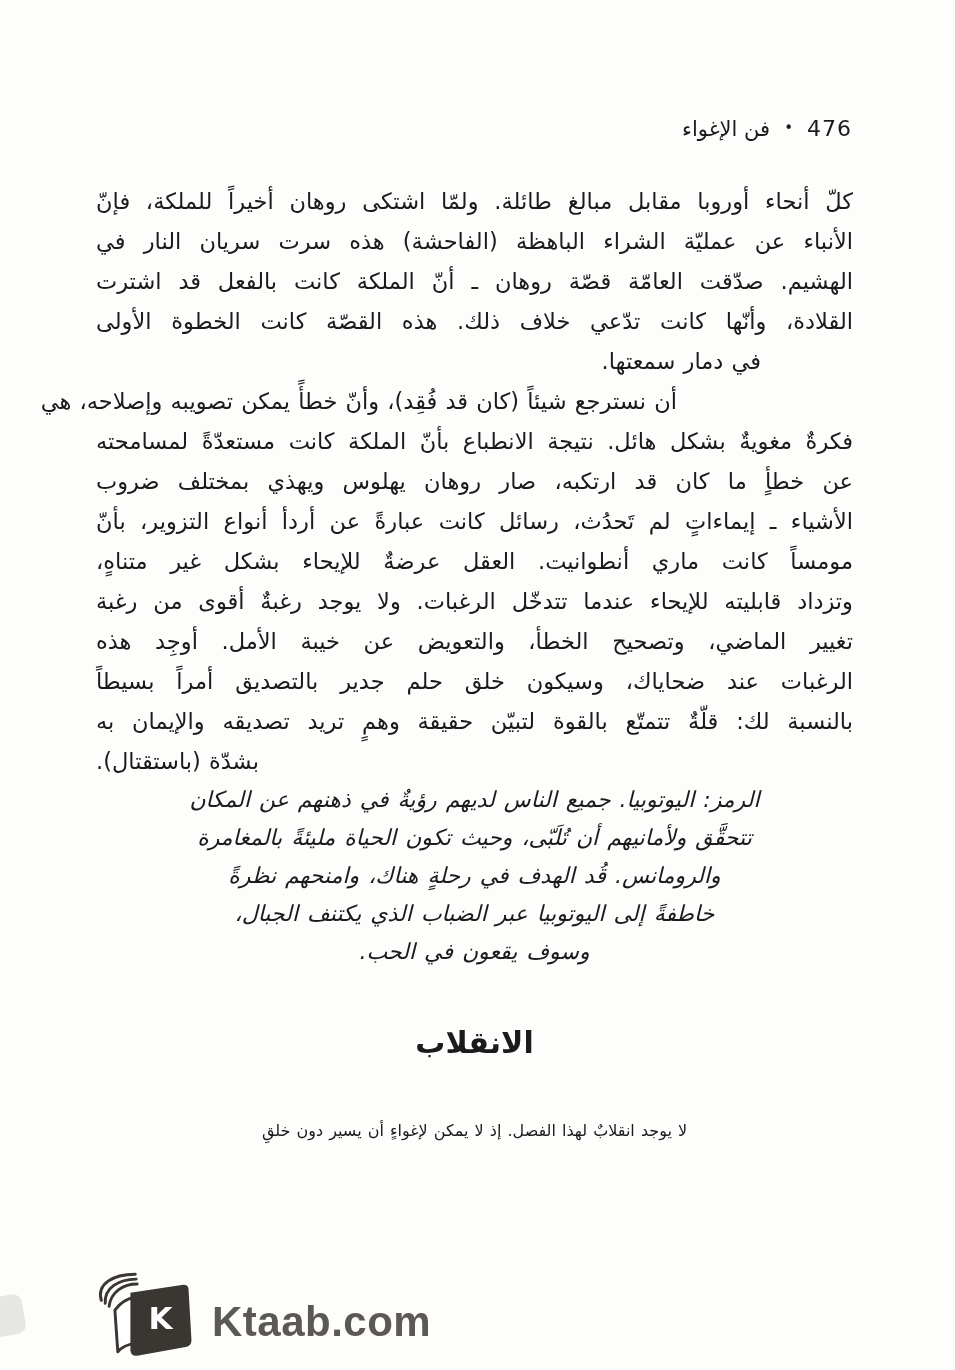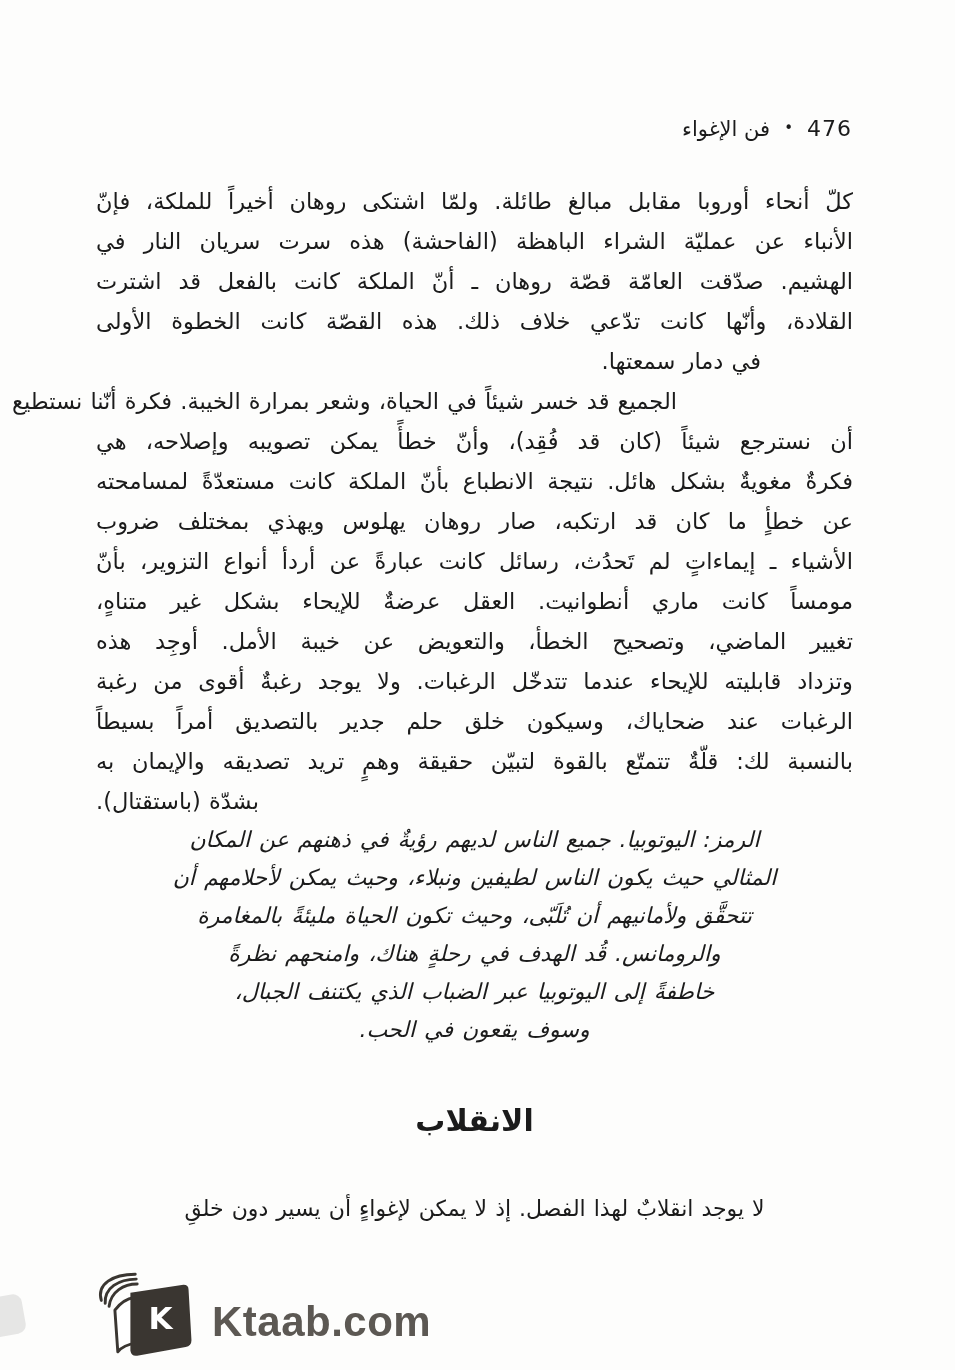--- a/index.html
+++ b/index.html
@@ -30,21 +30,21 @@
   }
   .quote .line{
     font-style:italic;font-size:22px;line-height:38px;white-space:nowrap;
     text-align:center;text-align-last:auto;word-spacing:2px;
   }
   .section-heading{
     margin-top:50px;font-size:30px;font-weight:bold;line-height:44px;
     text-align:center;white-space:nowrap;
   }
   .final .line{
-    margin-top:0;font-size:22px;line-height:40px;white-space:nowrap;
+    margin-top:0;font-size:16px;line-height:40px;white-space:nowrap;
     text-align:center;text-align-last:auto;word-spacing:1px;
   }
   .final{margin-top:46px;}
   
   .footer{position:absolute;left:0;top:1262px;width:955px;height:108px;}
   .faint-shape{
     position:absolute;left:-16px;top:34px;width:40px;height:40px;
     background:#e6e6e5;border-radius:9px;transform:rotate(-10deg);
   }
   .logo{position:absolute;left:80px;top:6px;}
@@ -69,36 +69,34 @@
 
     <div class="para para1">
         <div class="line">كلّ أنحاء أوروبا مقابل مبالغ طائلة. ولمّا اشتكى روهان أخيراً للملكة، فإنّ</div>
         <div class="line">الأنباء عن عمليّة الشراء الباهظة (الفاحشة) هذه سرت سريان النار في</div>
         <div class="line">الهشيم. صدّقت العامّة قصّة روهان ـ أنّ الملكة كانت بالفعل قد اشترت</div>
         <div class="line">القلادة، وأنّها كانت تدّعي خلاف ذلك. هذه القصّة كانت الخطوة الأولى</div>
         <div class="line">في دمار سمعتها.</div>
       </div>
 
     <div class="para para2">
-        <div class="line">الجميع قد خسر شيئاً في الحياة، وشعر بمرارة الخيبة. فكرة أنّنا نستطيع</div>
         <div class="line">أن نسترجع شيئاً (كان قد فُقِد)، وأنّ خطأً يمكن تصويبه وإصلاحه، هي</div>
         <div class="line">فكرةٌ مغويةٌ بشكل هائل. نتيجة الانطباع بأنّ الملكة كانت مستعدّةً لمسامحته</div>
         <div class="line">عن خطأٍ ما كان قد ارتكبه، صار روهان يهلوس ويهذي بمختلف ضروب</div>
         <div class="line">الأشياء ـ إيماءاتٍ لم تَحدُث، رسائل كانت عبارةً عن أردأ أنواع التزوير، بأنّ</div>
         <div class="line">مومساً كانت ماري أنطوانيت. العقل عرضةٌ للإيحاء بشكل غير متناهٍ،</div>
+        <div class="line">وتزداد قابليته للإيحاء عندما تتدخّل الرغبات. ولا يوجد رغبةٌ أقوى من رغبة</div>
         <div class="line">تغيير الماضي، وتصحيح الخطأ، والتعويض عن خيبة الأمل. أوجِد هذه</div>
-        <div class="line">وتزداد قابليته للإيحاء عندما تتدخّل الرغبات. ولا يوجد رغبةٌ أقوى من رغبة</div>
         <div class="line">الرغبات عند ضحاياك، وسيكون خلق حلم جدير بالتصديق أمراً بسيطاً</div>
         <div class="line">بالنسبة لك: قلّةٌ تتمتّع بالقوة لتبيّن حقيقة وهمٍ تريد تصديقه والإيمان به</div>
         <div class="line">بشدّة (باستقتال).</div>
       </div>
 
     <div class="quote">
         <div class="line">الرمز: اليوتوبيا. جميع الناس لديهم رؤيةٌ في ذهنهم عن المكان</div>
-        <div class="line">المثالي حيث يكون الناس لطيفين ونبلاء، وحيث يمكن لأحلامهم أن</div>
         <div class="line">تتحقَّق ولأمانيهم أن تُلَبّى، وحيث تكون الحياة مليئةً بالمغامرة</div>
         <div class="line">والرومانس. قُد الهدف في رحلةٍ هناك، وامنحهم نظرةً</div>
         <div class="line">خاطفةً إلى اليوتوبيا عبر الضباب الذي يكتنف الجبال،</div>
         <div class="line">وسوف يقعون في الحب.</div>
       </div>
 
     <div class="section-heading">الانقلاب</div>
 
     <div class="para final">
         <div class="line">لا يوجد انقلابٌ لهذا الفصل. إذ لا يمكن لإغواءٍ أن يسير دون خلقِ</div>

